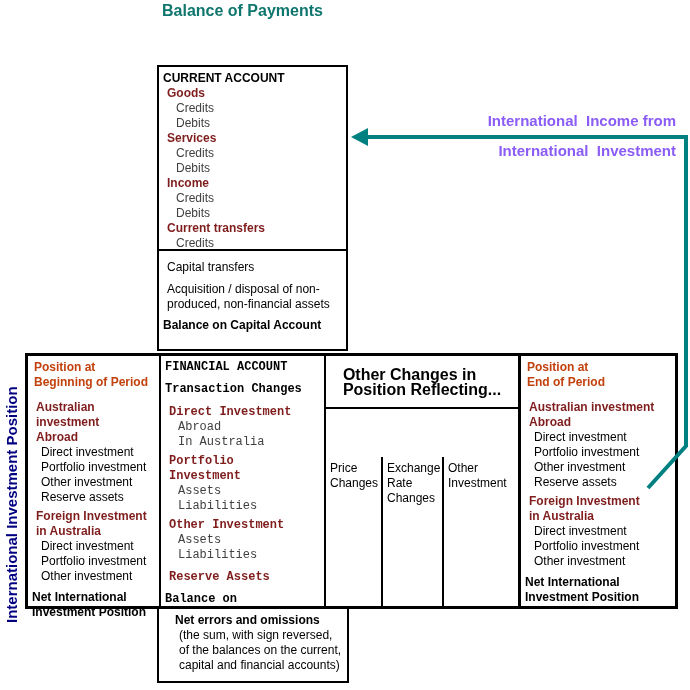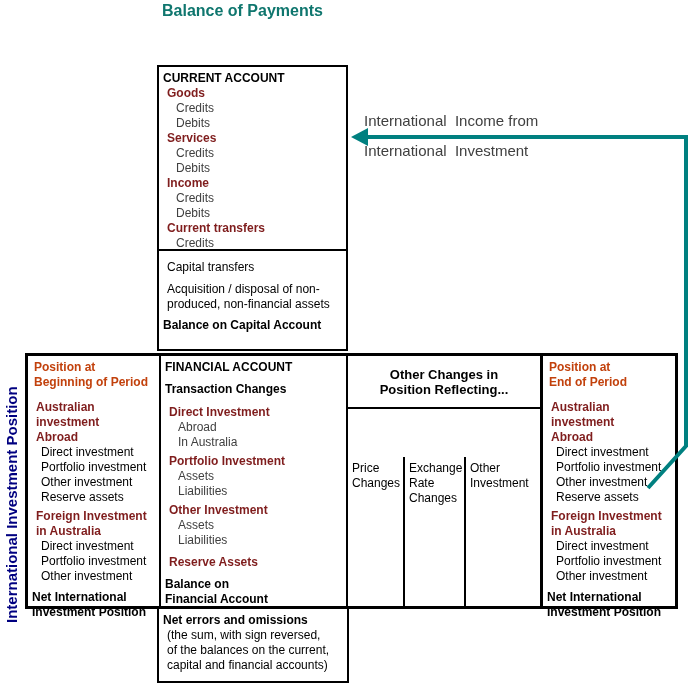--- a/index.html
+++ b/index.html
@@ -24,64 +24,64 @@
   .capital-box .mt6{margin-top:6px;}
   .capital-box .mt7{margin-top:7px;}
   .current-box .balance{margin-top:5px;}
 
   .bottom{
     position:absolute;left:25px;top:353px;width:653px;height:256px;
     border:3px solid #000000;box-sizing:border-box;display:flex;background:#ffffff;
   }
   .col{box-sizing:border-box;height:100%;}
   .colA{width:133px;border-right:2px solid #000000;padding:4px 1px 0 4px;}
-  .colB{width:187px;border-right:2px solid #000000;padding:4px 17px 0 4px;}
+  .colB{width:165px;border-right:2px solid #000000;padding:4px 17px 0 4px;font-family:Liberation Mono, monospace;}
   .colC{width:195px;border-right:3px solid #000000;display:flex;flex-direction:column;}
   .colD{flex:1;padding:4px 1px 0 4px;}
 
   .pos-title{font-weight:bold;color:#c2410c;margin-left:2px;}
   .pos-group1{margin-top:10px;}
   .pos-group2{margin-top:4px;}
   .pos-net{margin-top:6px;margin-left:0;}
   .pos-it{margin-left:9px;}
 
   .colB .fin-sub{margin-top:7px;}
   .colB .g0{margin-top:8px;}
   .colB .g1{margin-top:4px;}
   .colB .g2{margin-top:4px;}
   .colB .g3{margin-top:7px;}
   .colB .fin-bal{margin-top:7px;}
 
   .oc-head{
     height:53px;border-bottom:2px solid #000000;box-sizing:border-box;
-    display:flex;align-items:center;justify-content:center;text-align:center;
-    font-size:13px;line-height:15px;font-weight:bold;white-space:pre-line;
+    display:flex;align-items:center;justify-content:center;
+    font-size:16px;line-height:15px;font-weight:bold;white-space:pre-line;
   }
   .oc-cols{flex:1;display:flex;}
   .oc-col{
     box-sizing:border-box;border-right:2px solid #000000;
     padding:4px 2px 0 4px;font-size:12px;line-height:15px;white-space:pre-line;margin-top:48px;
   }
   .oc-col.c0{width:57px;}
   .oc-col.c1{width:61px;}
   .oc-col.c2{flex:1;border-right:none;}
 
-  .neterr-box{left:157px;top:607px;width:192px;height:76px;padding:4px 0 0 4px;}
+  .neterr-box{left:157px;top:607px;width:192px;height:76px;padding:4px 0 0 16px;}
   .neterr-box .note{margin-left:4px;}
 
   .vlabel{
     position:absolute;left:3px;top:623px;
     transform:rotate(-90deg);transform-origin:0 0;
     font-size:15px;font-weight:bold;color:#000080;white-space:pre;
   }
 
   .arrow-svg{position:absolute;left:0;top:0;pointer-events:none;}
   .arrow-label{
-    position:absolute;width:312px;text-align:left;
-    font-size:15px;font-weight:normal;color:#404040;white-space:pre;
+    position:absolute;width:312px;text-align:right;
+    font-size:15px;font-weight:bold;color:#8b5cf6;white-space:pre;
   }
   .al1{left:364px;top:112px;}
   .al2{left:364px;top:142px;}
 </style>
 </head>
 <body>
 
 <div class="page">
 
   <div class="title">Balance of Payments</div>

